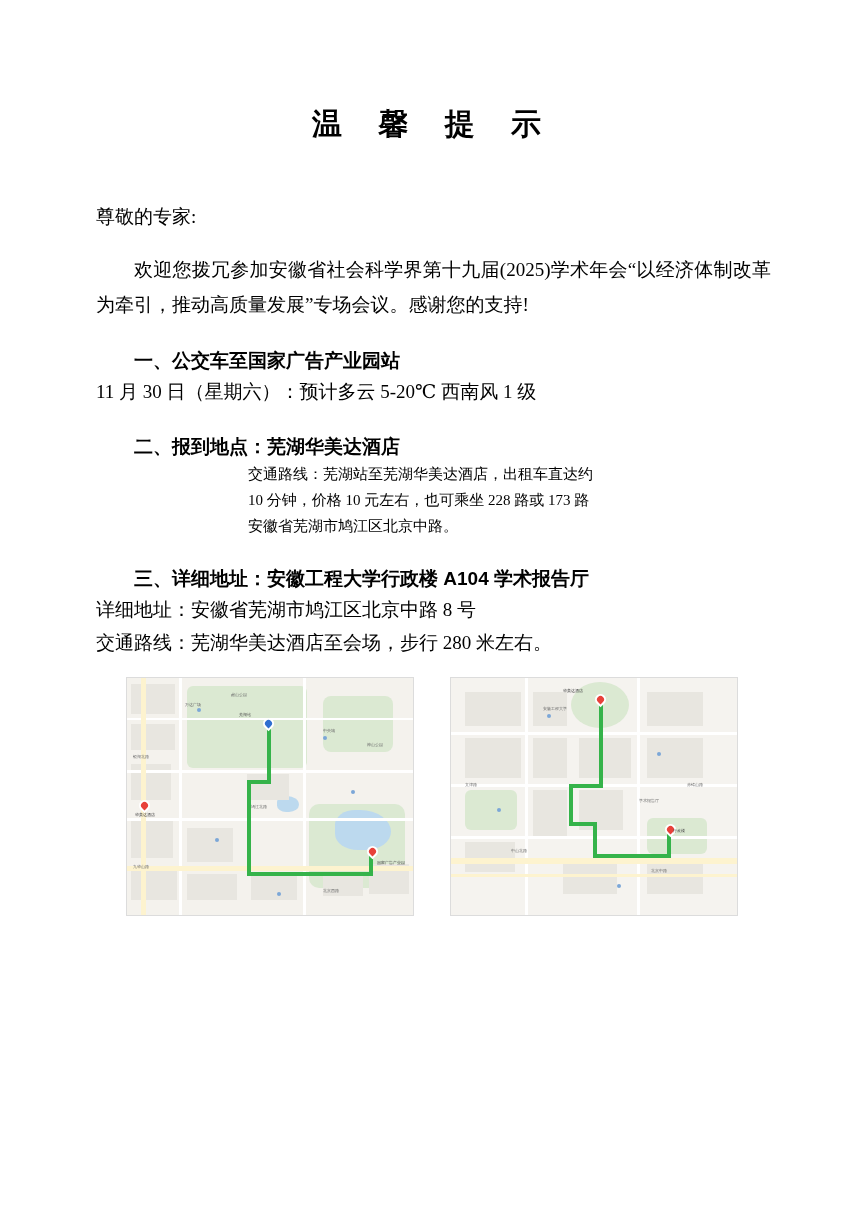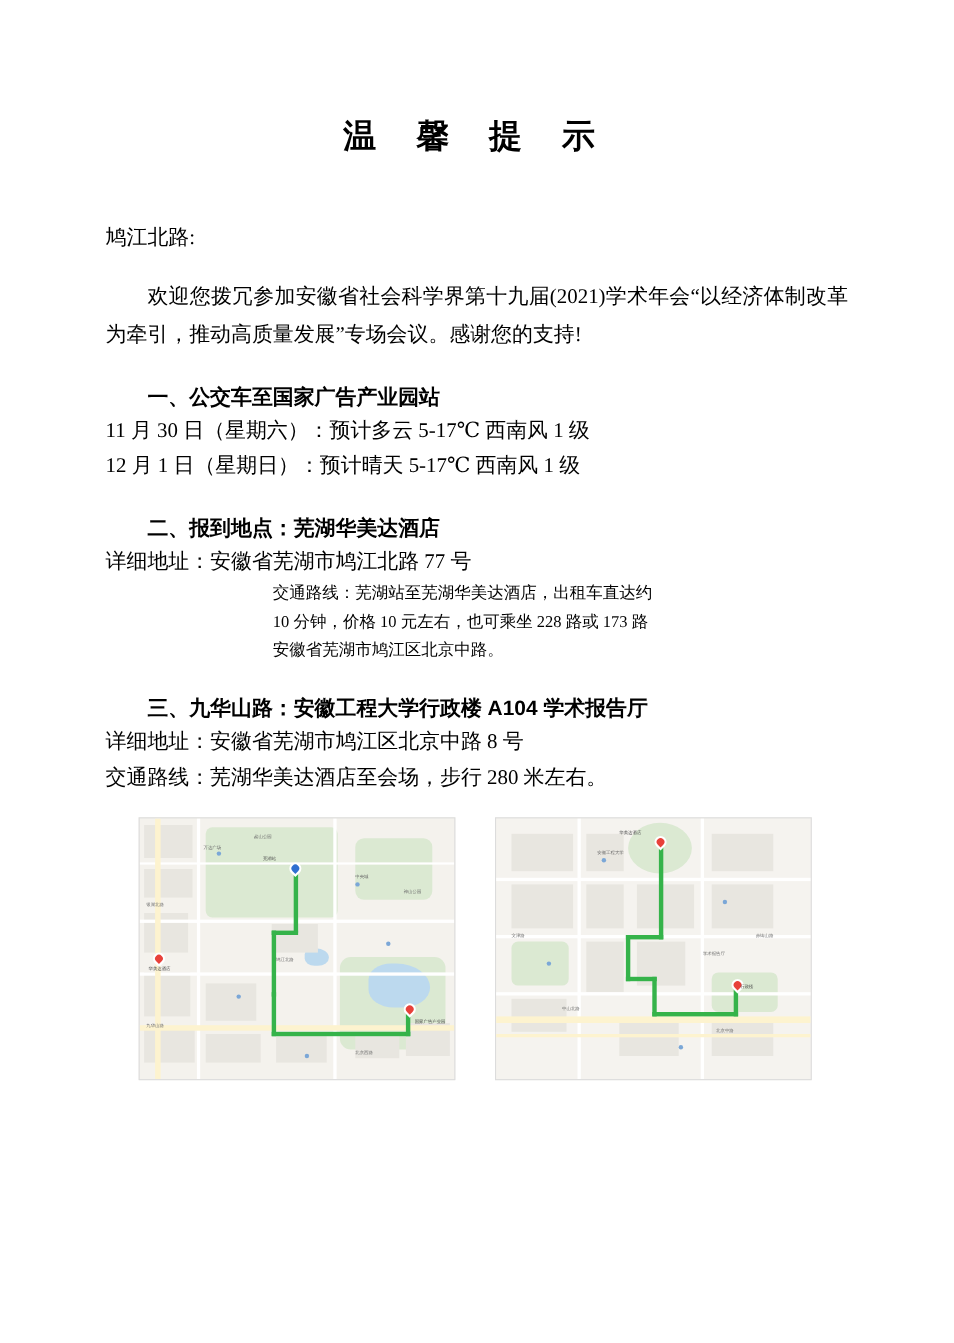--- a/index.html
+++ b/index.html
@@ -134,35 +134,33 @@
     border-radius: 50%;
   }
 </style>
 </head>
 <body>
 
 <div class="page">
 
   <h1 class="doc-title">温 馨 提 示</h1>
 
-  <div class="salutation">鸠江北路:</div>
-
-  <div class="para">欢迎您拨冗参加安徽省社会科学界第十九届(2021)学术年会“以经济体制改革为牵引，推动高质量发展”专场会议。感谢您的支持!</div>
+  <div class="salutation">尊敬的专家:</div>
+
+  <div class="para">欢迎您拨冗参加安徽省社会科学界第十九届(2025)学术年会“以经济体制改革为牵引，推动高质量发展”专场会议。感谢您的支持!</div>
 
   <div class="section-head">一、公交车至国家广告产业园站</div>
-  <div class="line">11 月 30 日（星期六）：预计多云 5-17℃  西南风 1 级</div>
-  <div class="line">12 月 1 日（星期日）：预计晴天 5-17℃  西南风 1 级</div>
+  <div class="line">11 月 30 日（星期六）：预计多云 5-20℃  西南风 1 级</div>
 
   <div class="section-head tight">二、报到地点：芜湖华美达酒店</div>
-  <div class="line">详细地址：安徽省芜湖市鸠江北路 77 号</div>
   <div class="block-indent">交通路线：芜湖站至芜湖华美达酒店，出租车直达约</div>
   <div class="block-indent">10 分钟，价格 10 元左右，也可乘坐 228 路或 173 路</div>
   <div class="block-indent">安徽省芜湖市鸠江区北京中路。</div>
 
-  <div class="section-head tight">三、九华山路：安徽工程大学行政楼 A104 学术报告厅</div>
+  <div class="section-head tight">三、详细地址：安徽工程大学行政楼 A104 学术报告厅</div>
   <div class="line">详细地址：安徽省芜湖市鸠江区北京中路 8 号</div>
   <div class="line">交通路线：芜湖华美达酒店至会场，步行 280 米左右。</div>
 
   <div class="maps">
 
     <div class="map map-1">
       <div class="green-area" style="left:60px;top:8px;width:120px;height:82px;border-radius:6px;"></div>
       <div class="green-area" style="left:196px;top:18px;width:70px;height:56px;border-radius:8px;"></div>
       <div class="green-area" style="left:182px;top:126px;width:96px;height:84px;border-radius:10px;"></div>
       <div class="water" style="left:208px;top:132px;width:56px;height:40px;"></div>

